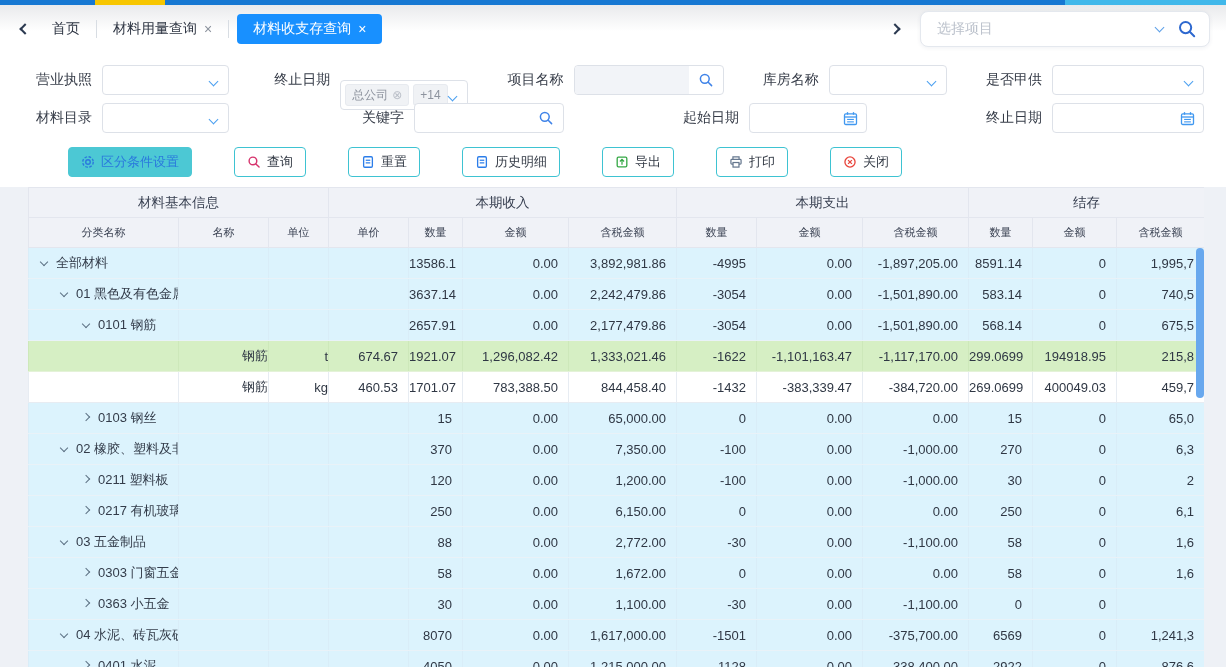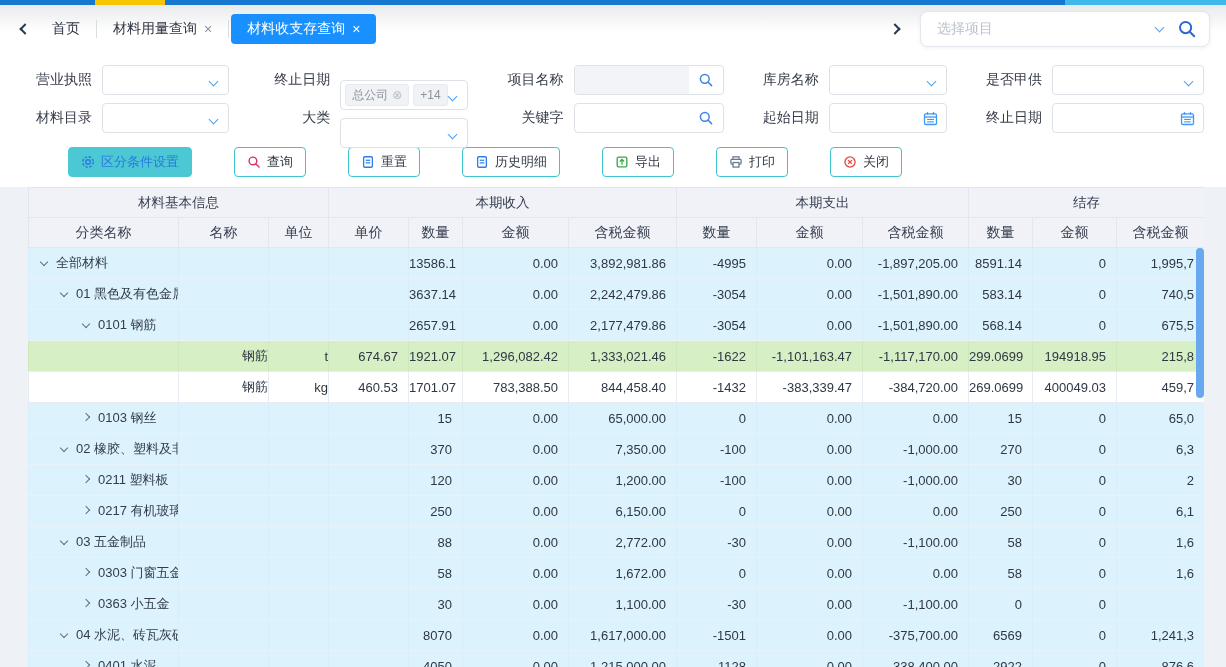--- a/index.html
+++ b/index.html
@@ -15,21 +15,21 @@
 
   
   .tabbar { height:48px; display:flex; align-items:center; padding:0 16px 0 14px;
     background:linear-gradient(180deg,#e9eaec 0%,#ffffff 55%); }
   .nav-chev { display:flex; align-items:center; justify-content:center; width:22px; height:30px; cursor:pointer; color:#2b3950; }
   .chev { display:inline-block; width:8px; height:8px; border-right:2px solid currentColor; border-bottom:2px solid currentColor; }
   .chev.l { transform:rotate(135deg); }
   .chev.r { transform:rotate(-45deg); }
   .tab { display:flex; align-items:center; gap:7px; padding:0 16px; height:30px; font-size:14px; color:#2d3442; cursor:pointer; white-space:nowrap; }
   .tab .tab-x { color:#8a919c; font-size:14px; line-height:1; }
-  .tab.active { background:#1890ff; border-radius:4px; color:#fff; margin-left:2px; }
+  .tab.active { background:#1890ff; border-radius:4px; color:#fff; margin-left:8px; }
   .tab.active .tab-x { color:#fff; }
   .tab-sep { width:1px; height:18px; background:#d8dde3; }
   .tab-spacer { flex:1; }
   .proj-select { width:290px; height:36px; margin-left:14px; background:#fff; border:1px solid #e4e8ee;
     border-radius:8px; box-shadow:0 1px 4px rgba(40,60,100,.07); display:flex; align-items:center; padding:0 12px 0 16px; cursor:pointer; }
   .proj-select .ph { flex:1; font-size:14px; color:#bcc2cc; }
   .chev.dsel { width:7px; height:7px; border-width:1.5px; color:#5c9fe8; transform:rotate(45deg); margin:-3px 14px 0 0; }
 
   
   .filters { background:#fff; padding:8px 0 6px 0; }
@@ -54,21 +54,21 @@
   
   .toolbar { background:#fff; display:flex; align-items:center; gap:14px; padding:4px 0 10px 40px; }
   .tbtn { height:30px; display:inline-flex; align-items:center; gap:6px; padding:0 12px; background:#fff;
     border:1px solid #3ec3d2; border-radius:4px; font-size:13px; color:#333a45; cursor:pointer; white-space:nowrap;margin-left:28px; }
   .tbtn.primary { background:#4cc8d4; border-color:#4cc8d4; color:#2a79dd; }
 
   
   .lower { background:#eef1f6; padding-left:28px; height:491px; }
   .table-wrap { position:relative; width:1176px; background:#fff; overflow:hidden; height:100%; }
   table { border-collapse:collapse; table-layout:fixed; width:1176px; font-size:13px; color:#2f3744; }
-  th { height:30px; background:#f0f2f7; border:1px solid #e3e6ee; font-weight:400; color:#363e4f; font-size:14px; }
+  th { height:30px; background:#f0f2f7; border:1px solid #e3e6ee; font-weight:400; color:#363e4f; font-size:11px; }
   .ghead th { font-size:13.5px; }
   td { height:31px; border:1px solid #e7ecf2; overflow:hidden; white-space:nowrap; }
   .row-blue td { background:#dcf3fd; border-color:#e9f2f8 #d9edf8; }
   .row-green td { background:#d6efc4; border-color:#e4f2d8 #cde8ba; }
   .row-white td { background:#ffffff; }
   td.tree { text-align:left; color:#333c4a; }
   .lvl0 { padding-left:12px; } .lvl1 { padding-left:32px; } .lvl2 { padding-left:54px; } .lvlnone { padding-left:12px; }
   .tarrow { display:inline-block; width:6px; height:6px; border-right:1.4px solid #5d7183; border-bottom:1.4px solid #5d7183; margin-right:9px; vertical-align:2px; cursor:pointer; }
   .tarrow.down { transform:rotate(45deg); }
   .tarrow.right { transform:rotate(-45deg); }
@@ -160,26 +160,20 @@
       <label class="flabel lw56">是否甲供</label>
       <div class="fbox fselect w152">
           <i class="chev fs"></i>
         </div>
     </div>
   </div>
   <div class="frow">
     <div class="fgroup">
       <label class="flabel lw62">材料目录</label>
       <div class="fbox fselect w127">
-          <i class="chev fs"></i>
-        </div>
-    </div>
-    <div class="fgroup">
-      <label class="flabel lw62">大类</label>
-      <div class="fbox fselect w128">
           <i class="chev fs"></i>
         </div>
     </div>
     <div class="fgroup">
       <label class="flabel lw56">关键字</label>
       <div class="fbox fsearch w150">
         <div class="zone"></div>
         <div class="sicon">
           <svg width="16" height="16" viewBox="0 0 16 16">
               <circle cx="6.8" cy="6.8" r="4.4" fill="none" stroke="#3f83e8" stroke-width="1.5"></circle>

